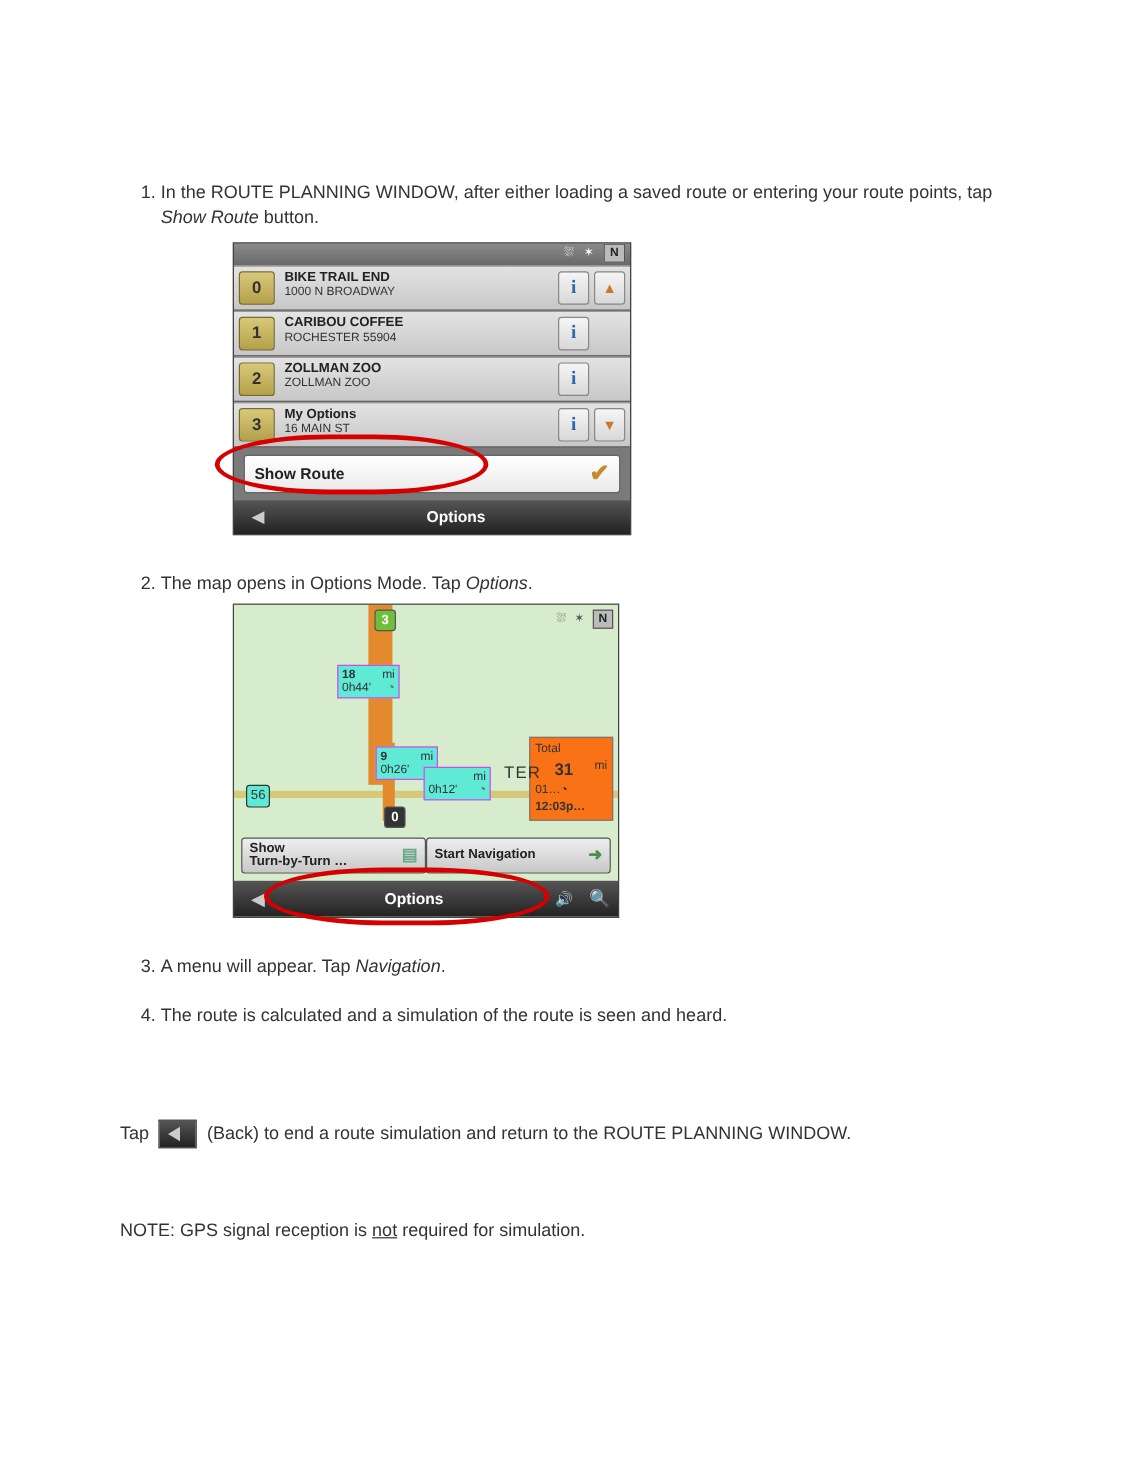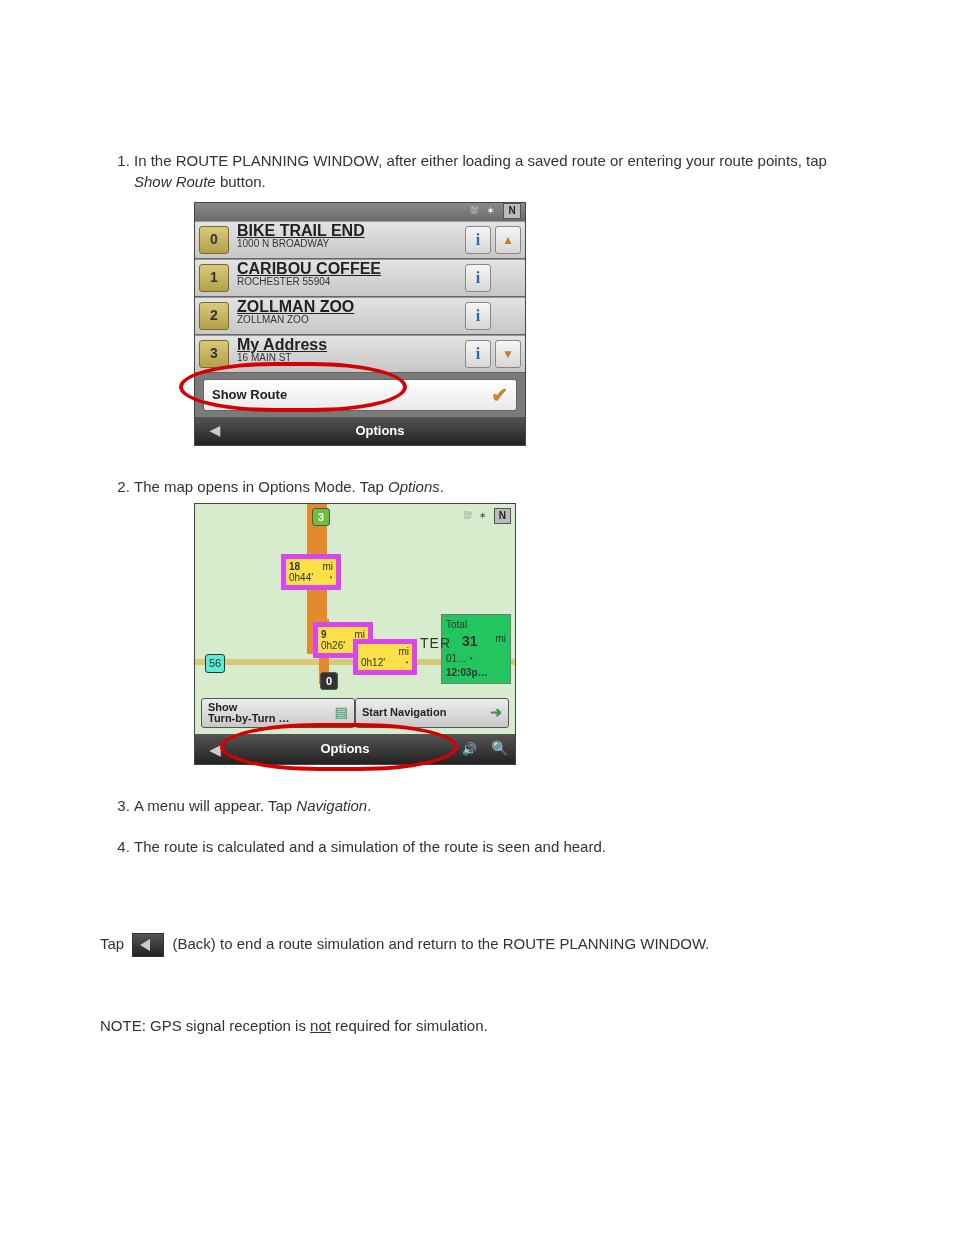--- a/index.html
+++ b/index.html
@@ -60,21 +60,21 @@
   }
   .row .num {
     width:28px; margin:4px 0 4px 4px;
     background: linear-gradient(#d8c97a,#b4a04a);
     border:1px solid #7a6a2a;
     border-radius:3px;
     display:flex; align-items:center; justify-content:center;
     font-weight:bold; font-size:14px; color:#333;
   }
   .row .txt { flex:1; padding:2px 0 0 8px; }
-  .row .title { font-weight:bold; font-size:16px; color:#222; line-height:14px;text-decoration:underline; }
+  .row .title { font-weight:bold; font-size:11px; color:#222; line-height:14px; }
   .row .sub   { font-size:10px; color:#333; line-height:12px; }
   .row .info {
     width:24px; margin:4px; background:linear-gradient(#f5f5f5,#d8d8d8);
     border:1px solid #888; border-radius:3px;
     display:flex; align-items:center; justify-content:center;
     color:#2a6aa8; font-family:serif; font-weight:bold; font-size:16px;
   }
   .row .arrow {
     width:24px; margin:4px 4px 4px 0; background:linear-gradient(#f5f5f5,#d8d8d8);
     border:1px solid #888; border-radius:3px;
@@ -112,24 +112,24 @@
   .map .road-h { position:absolute; left:0; right:0; top:155px; height:6px; background:#d8c97a; }
   .map .road-v { position:absolute; left:112px; top:0; width:20px; height:150px; background:#e38a2d; }
   .map .road-v2 { position:absolute; left:124px; top:115px; width:10px; height:65px; background:#e38a2d; }
   .map .top-icons { position:absolute; top:4px; right:4px; font-size:10px; }
   .map .top-icons span { display:inline-block; margin-left:4px; color:#555; }
   .map .top-icons .nbox { background:#bbb; color:#222; padding:0 4px; border:1px solid #555; font-weight:bold; }
   .map .pin { position:absolute; width:16px; height:16px; border-radius:3px; border:1px solid #555; background:#6fbf3a; color:#fff; font-size:11px; font-weight:bold; text-align:center; line-height:16px; }
   .map .pin0 { left:125px; top:168px; background:#333; }
   .map .pin3 { left:117px; top:4px; }
   .map .box {
-    position:absolute; background:#fde047; border:5px solid #d946ef; font-size:10px; line-height:11px; padding:2px 3px; color:#333;
+    position:absolute; background:#5eead4; border:1px solid #d946ef; font-size:10px; line-height:11px; padding:2px 3px; color:#333;
   }
   .map .box .clk { float:right; color:#666; font-size:10px; }
-  .map .total { position:absolute; right:4px; top:110px; width:60px; background:#22c55e; border:1px solid #777; font-size:10px; padding:3px 4px; color:#333; }
+  .map .total { position:absolute; right:4px; top:110px; width:60px; background:#f97316; border:1px solid #777; font-size:10px; padding:3px 4px; color:#333; }
   .map .total .big { font-size:14px; font-weight:bold;margin-left:16px; }
   .map .r56 { position:absolute; left:10px; top:150px; background:#5eead4; border:1.5px solid #333; border-radius:3px; font-size:11px; padding:1px 3px; }
   .map .ter { position:absolute; right:64px; top:130px; font-size:14px; color:#333; letter-spacing:1px; }
   .map .btnrow { position:absolute; left:6px; right:6px; bottom:36px; display:flex; gap:0; }
   .map .btn {
     flex:1; height:30px; background:linear-gradient(#eee,#c8c8c8); border:1px solid #555; border-radius:3px;
     font-size:11px; font-weight:bold; color:#222; display:flex; align-items:center; padding:0 6px; white-space:nowrap; box-sizing:border-box;
   }
   .map .btn .ico { margin-left:auto; color:#6a8; font-size:14px; }
   .map .bbar { position:absolute; left:0; right:0; bottom:0; height:30px; background:linear-gradient(#555,#222); display:flex; align-items:center; }
@@ -200,21 +200,21 @@
               <div class="txt">
                 <div class="title">ZOLLMAN ZOO</div>
                 <div class="sub">ZOLLMAN ZOO</div>
               </div>
               <div class="info">i</div>
               <div class="arrow" style="visibility:hidden"></div>
             </div>
             <div class="row">
               <div class="num">3</div>
               <div class="txt">
-                <div class="title">My Address</div>
+                <div class="title">My Options</div>
                 <div class="sub">16 MAIN ST</div>
               </div>
               <div class="info">i</div>
               <div class="arrow">▼</div>
             </div>
           </div>
           <div class="showroute">
             <span>Show Route</span>
             <span class="check">✔</span>
           </div>

